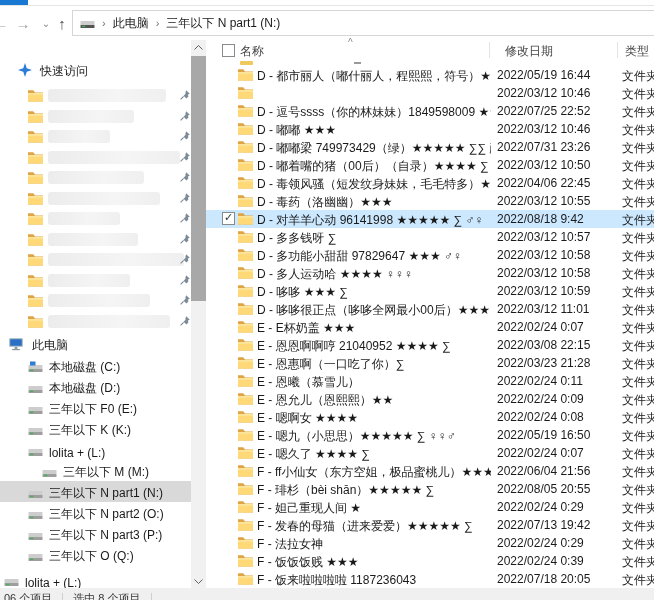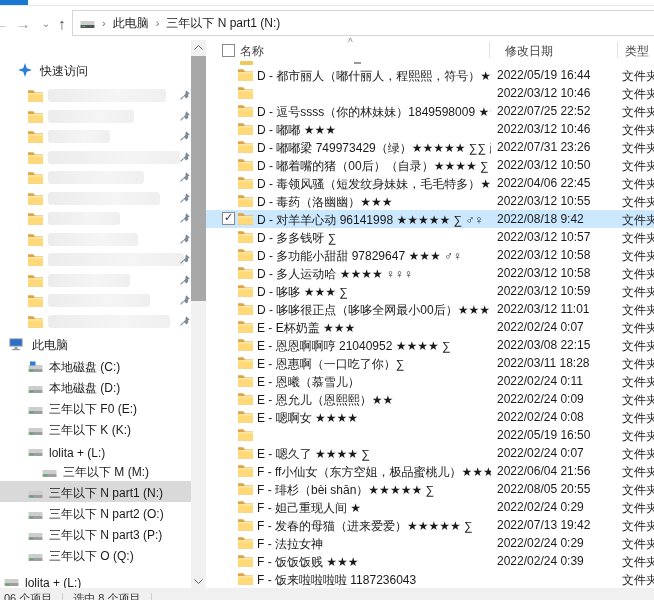--- a/index.html
+++ b/index.html
@@ -573,21 +573,21 @@
     <span class="cell-date">2022/03/08 22:15</span>
     <span class="cell-type">文件夹</span>
   <span class="folder-ic"><svg width="15" height="13" viewBox="0 0 16 13">
             <path d="M0 1h5.6l1.9 2.4H16V13H0z" fill="#dfa344"></path>
             <rect x="0" y="3.8" width="16" height="9.2" rx="0.8" fill="#ffd977"></rect>
             <rect x="0" y="3.8" width="16" height="2" fill="#fce49b"></rect>
           </svg></span>
       </div>
       <div class="frow">
     <span class="cell-name">E - 恩惠啊（一口吃了你）∑</span>
-    <span class="cell-date">2022/03/11 18:28</span>
+    <span class="cell-date">2022/03/23 21:28</span>
     <span class="cell-type">文件夹</span>
   <span class="folder-ic"><svg width="15" height="13" viewBox="0 0 16 13">
             <path d="M0 1h5.6l1.9 2.4H16V13H0z" fill="#dfa344"></path>
             <rect x="0" y="3.8" width="16" height="9.2" rx="0.8" fill="#ffd977"></rect>
             <rect x="0" y="3.8" width="16" height="2" fill="#fce49b"></rect>
           </svg></span>
       </div>
       <div class="frow">
     <span class="cell-name">E - 恩曦（慕雪儿）</span>
     <span class="cell-date">2022/02/24 0:11</span>
@@ -612,20 +612,21 @@
     <span class="cell-name">E - 嗯啊女 ★★★★</span>
     <span class="cell-date">2022/02/24 0:08</span>
     <span class="cell-type">文件夹</span>
   <span class="folder-ic"><svg width="15" height="13" viewBox="0 0 16 13">
             <path d="M0 1h5.6l1.9 2.4H16V13H0z" fill="#dfa344"></path>
             <rect x="0" y="3.8" width="16" height="9.2" rx="0.8" fill="#ffd977"></rect>
             <rect x="0" y="3.8" width="16" height="2" fill="#fce49b"></rect>
           </svg></span>
       </div>
       <div class="frow">
+    <span class="cell-name">E - 嗯九（小思思）★★★★★ ∑ ♀♀♂</span>
     <span class="cell-date">2022/05/19 16:50</span>
     <span class="cell-type">文件夹</span>
   <span class="folder-ic"><svg width="15" height="13" viewBox="0 0 16 13">
             <path d="M0 1h5.6l1.9 2.4H16V13H0z" fill="#dfa344"></path>
             <rect x="0" y="3.8" width="16" height="9.2" rx="0.8" fill="#ffd977"></rect>
             <rect x="0" y="3.8" width="16" height="2" fill="#fce49b"></rect>
           </svg></span>
       </div>
       <div class="frow">
     <span class="cell-name">E - 嗯久了 ★★★★ ∑</span>
@@ -692,20 +693,21 @@
     <span class="cell-date">2022/02/24 0:39</span>
     <span class="cell-type">文件夹</span>
   <span class="folder-ic"><svg width="15" height="13" viewBox="0 0 16 13">
             <path d="M0 1h5.6l1.9 2.4H16V13H0z" fill="#dfa344"></path>
             <rect x="0" y="3.8" width="16" height="9.2" rx="0.8" fill="#ffd977"></rect>
             <rect x="0" y="3.8" width="16" height="2" fill="#fce49b"></rect>
           </svg></span>
       </div>
       <div class="frow">
     <span class="cell-name">F - 饭来啦啦啦啦 1187236043</span>
+    <span class="cell-date">2022/07/18 20:05</span>
     <span class="cell-type">文件夹</span>
   <span class="folder-ic"><svg width="15" height="13" viewBox="0 0 16 13">
             <path d="M0 1h5.6l1.9 2.4H16V13H0z" fill="#dfa344"></path>
             <rect x="0" y="3.8" width="16" height="9.2" rx="0.8" fill="#ffd977"></rect>
             <rect x="0" y="3.8" width="16" height="2" fill="#fce49b"></rect>
           </svg></span>
       </div>
     </div>
 </div>
 

